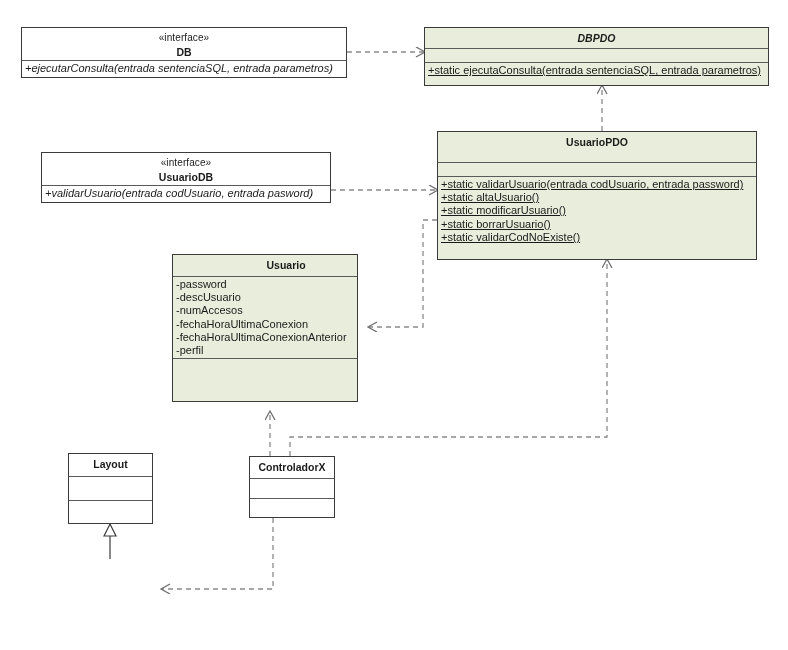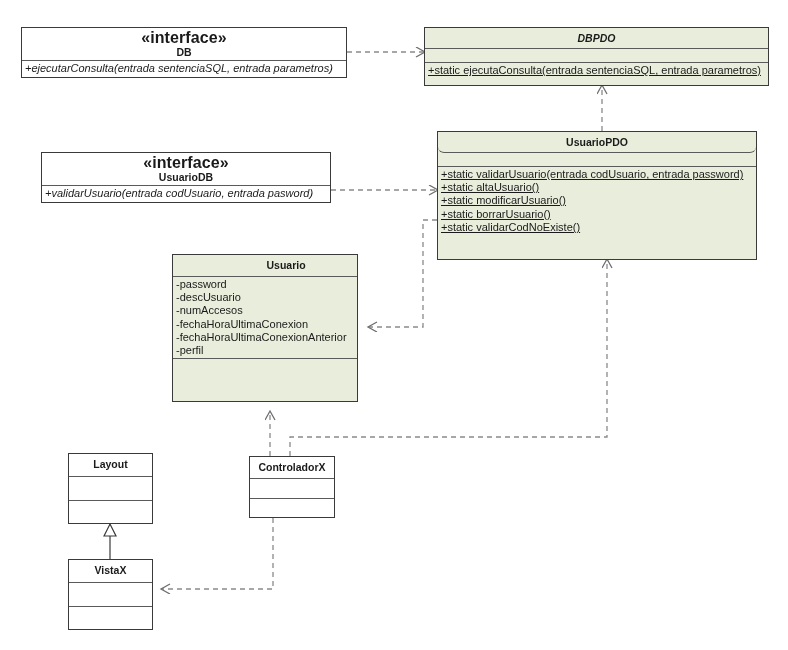--- a/index.html
+++ b/index.html
@@ -42,23 +42,23 @@
   .hdr {
     text-align: center;
     font-weight: bold;
     font-size: 10.5px;
     color: #1a1a1a;
     line-height: 14px;
     padding: 3px 2px 4px 2px;
   }
   .hdr .stereo {
     display: block;
-    font-weight: bold;
+    font-weight: normal;
     font-style: normal;
-    font-size: 16px;
+    font-size: 10px;
     letter-spacing: .1px;
   }
   .hdr .nm { display: block; }
   .hdr.abstract .nm { font-style: italic; }
   .rows {
     padding: 1px 0 1px 0;
   }
   .row {
     font-size: 11px;
     color: #1a1a1a;
@@ -150,21 +150,21 @@
     <div class="sect hdr" style="height:33px;">
       <span class="stereo">«interface»</span>
       <span class="nm">UsuarioDB</span>
     </div>
     <div class="sect rows">
       <div class="row ital">+validarUsuario(entrada codUsuario, entrada pasword)</div>
     </div>
   </div>
 
   <div class="umlbox green" style="left:437px; top:131px; width:320px; height:129px;">
-    <div class="sect hdr" style="height:21px;border-radius:6px;">
+    <div class="sect hdr" style="height:31px;">
       <span class="nm">UsuarioPDO</span>
     </div>
     <div class="sect rows empty"></div>
     <div class="sect rows">
       <div class="row under">+static validarUsuario(entrada codUsuario, entrada password)</div>
       <div class="row under">+static altaUsuario()</div>
       <div class="row under">+static modificarUsuario()</div>
       <div class="row under">+static borrarUsuario()</div>
       <div class="row under">+static validarCodNoExiste()</div>
     </div>
@@ -194,21 +194,14 @@
   </div>
 
   <div class="umlbox white" style="left:249px; top:456px; width:86px; height:62px;">
     <div class="sect hdr" style="height:22px;">
       <span class="nm">ControladorX</span>
     </div>
     <div class="sect rows empty" style="height:20px;"></div>
     <div class="sect rows empty" style="height:20px;"></div>
   </div>
 
-  <div class="umlbox white" style="left:68px; top:559px; width:85px; height:71px;">
-    <div class="sect hdr" style="height:23px;">
-      <span class="nm">VistaX</span>
-    </div>
-    <div class="sect rows empty" style="height:24px;"></div>
-    <div class="sect rows empty" style="height:24px;"></div>
-  </div>
 
 </div>
 
 </body></html>

